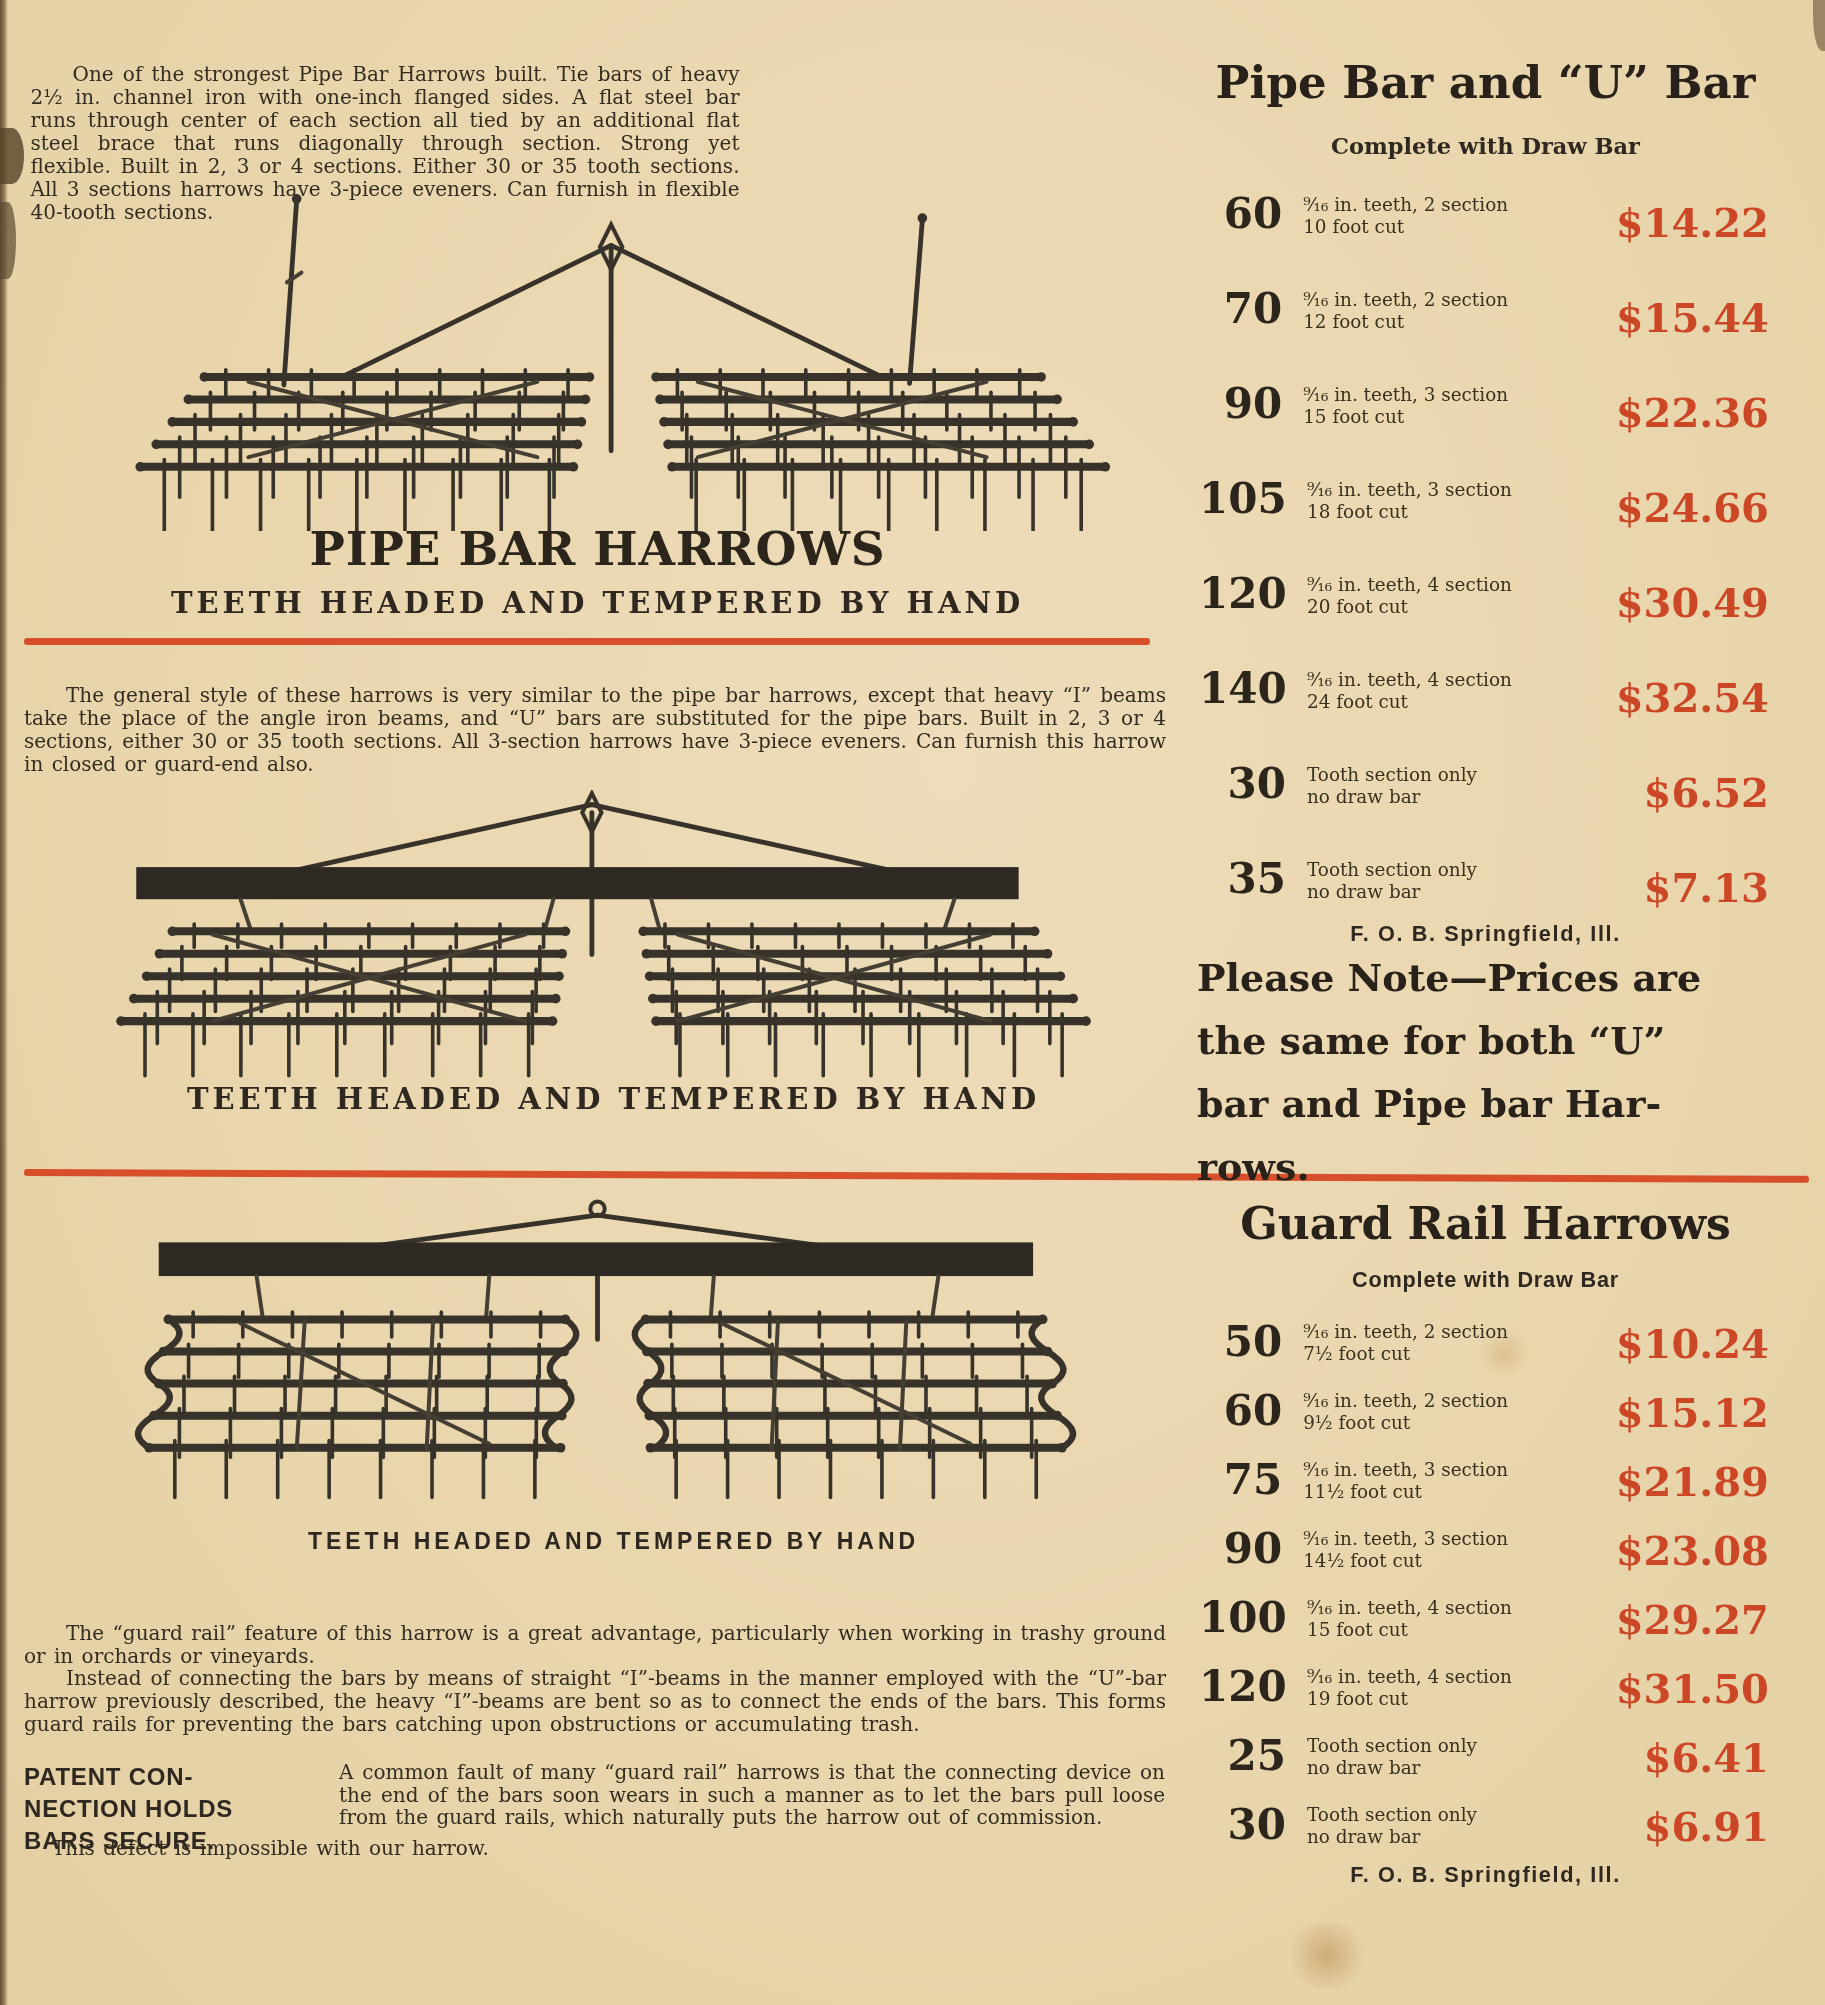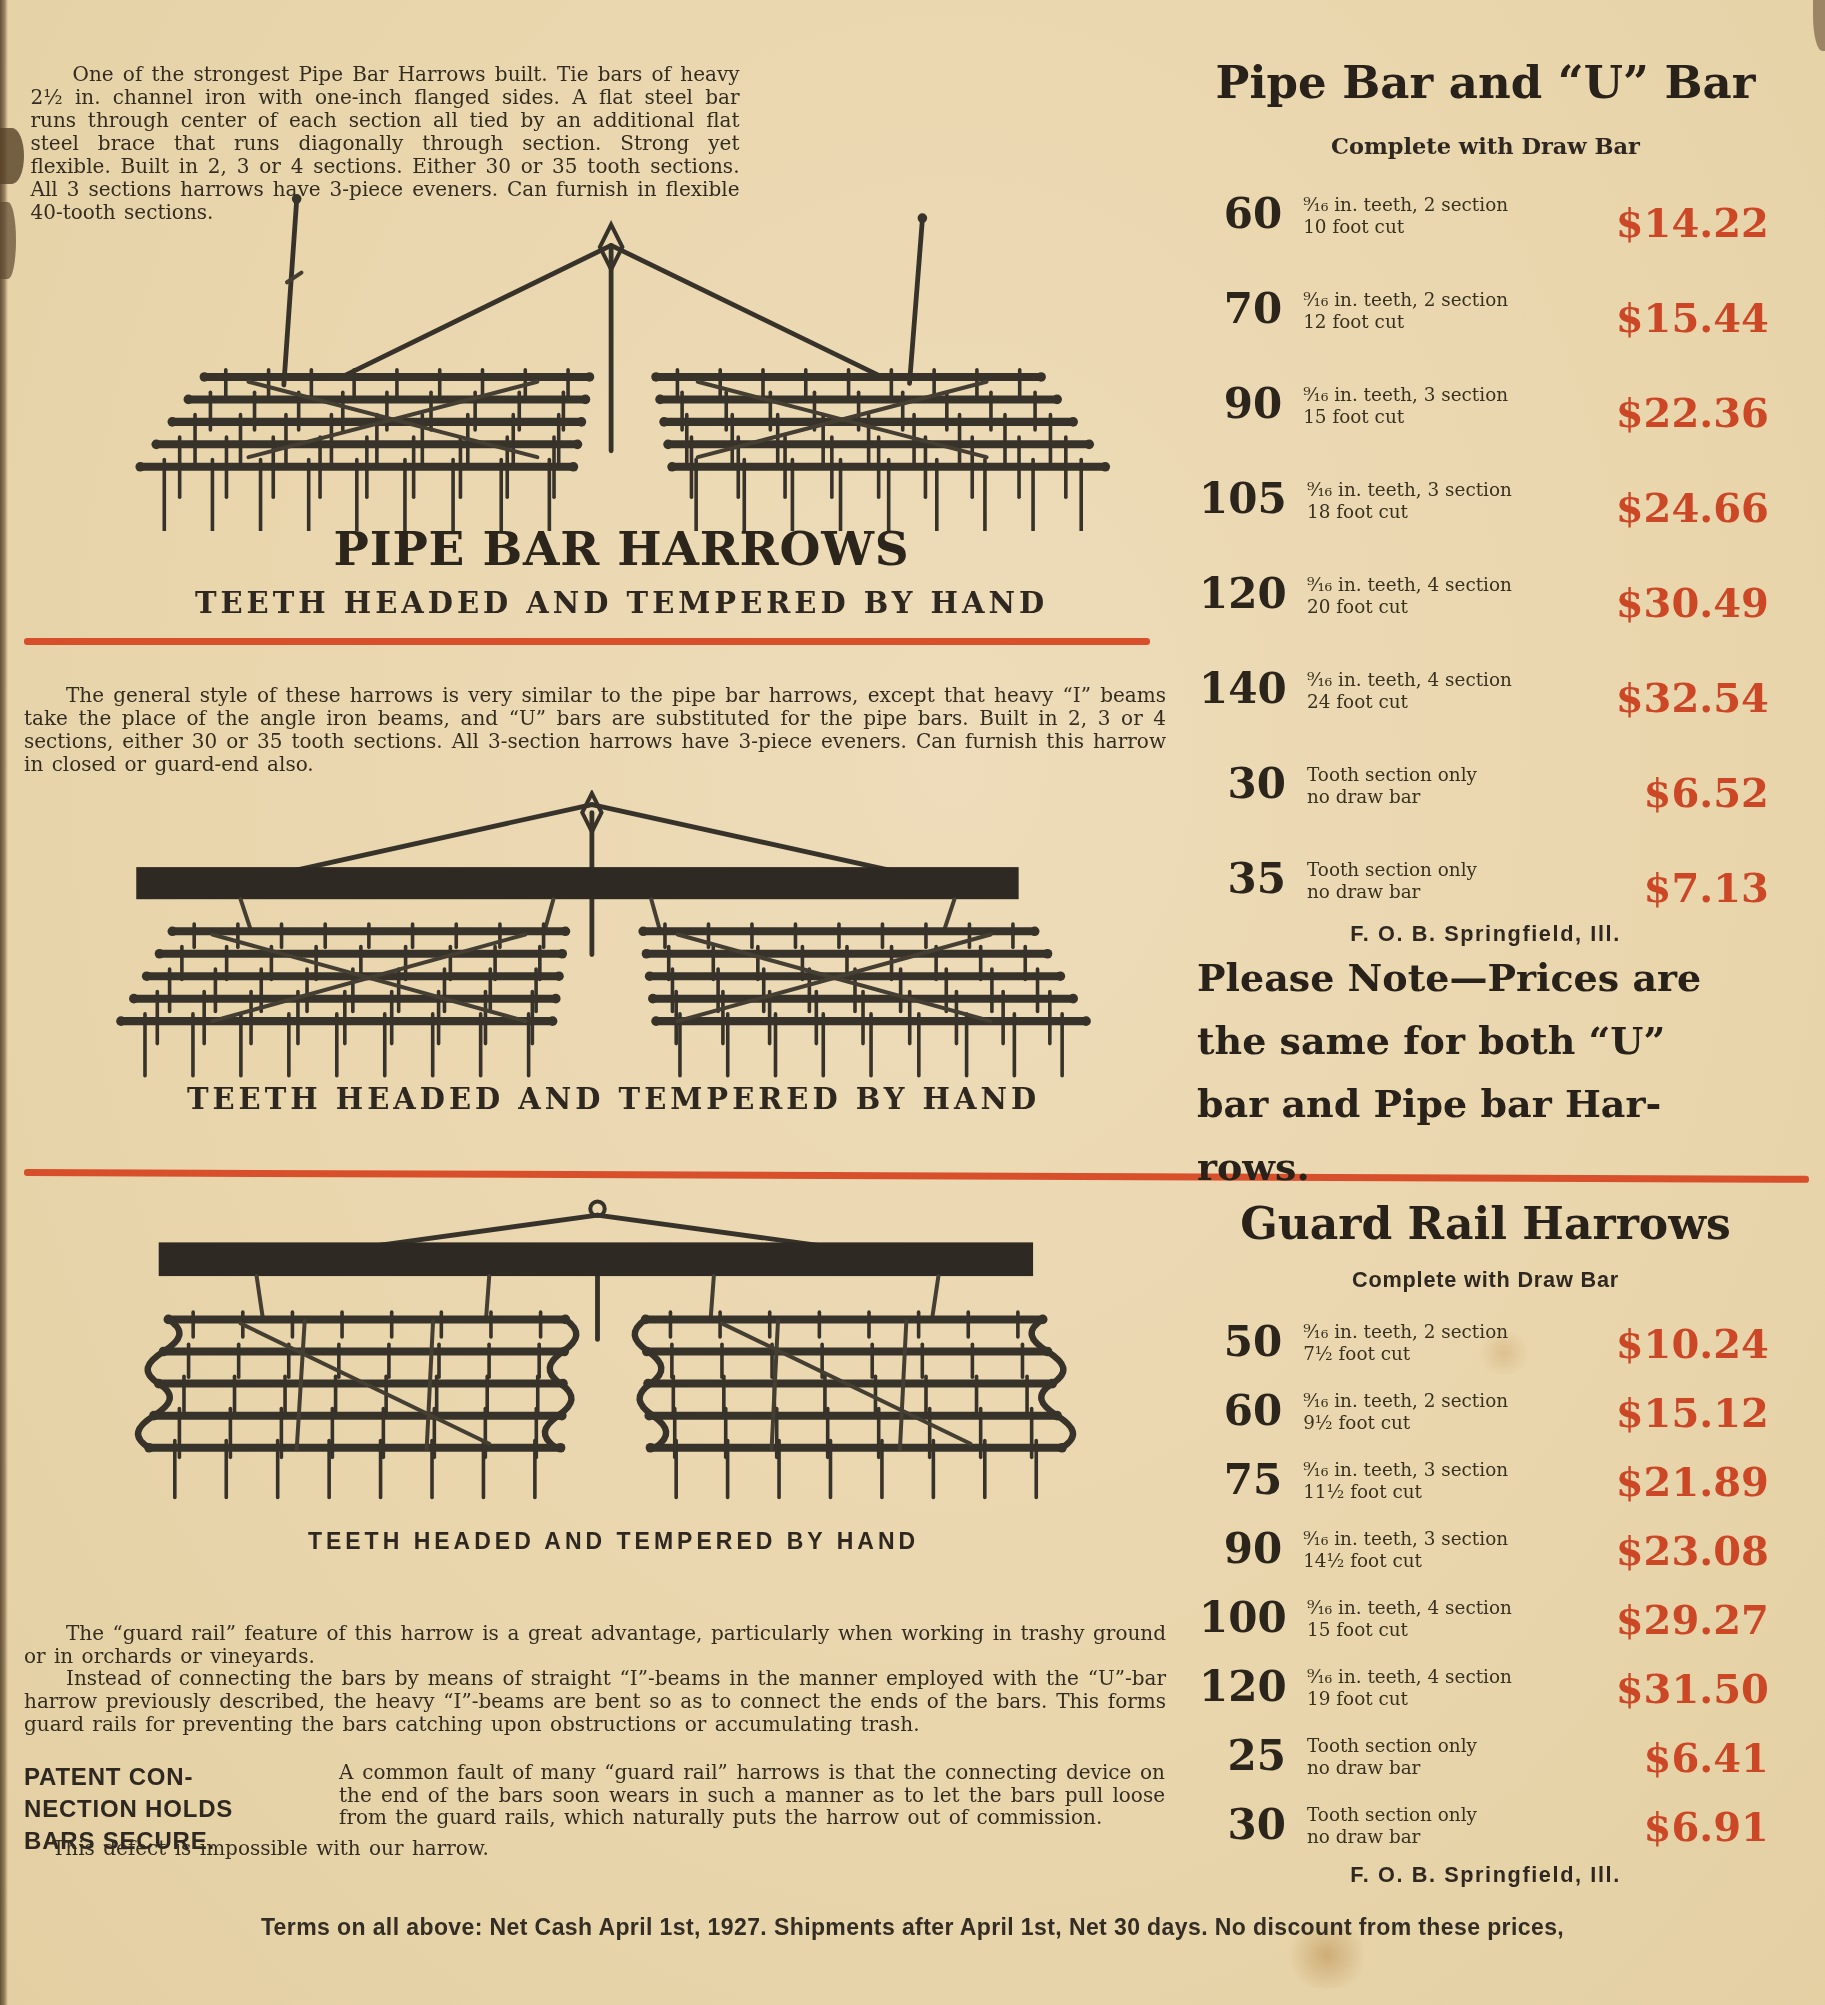--- a/index.html
+++ b/index.html
@@ -201,21 +201,21 @@
       <line x1="1098" y1="341" x2="1098" y2="430" class="tooth"></line>
       <line x1="1158" y1="341" x2="1158" y2="430" class="tooth"></line>
       <line x1="1218" y1="341" x2="1218" y2="430" class="tooth"></line>
       <line x1="1278" y1="341" x2="1278" y2="430" class="tooth"></line>
       <line x1="240" y1="244" x2="600" y2="338" class="brace"></line>
       <line x1="600" y1="244" x2="240" y2="338" class="brace"></line>
       <line x1="800" y1="244" x2="1160" y2="338" class="brace"></line>
       <line x1="1160" y1="244" x2="800" y2="338" class="brace"></line>
     </svg>
 
-  <div class="abs caption" style="left:56px;top:521px;width:1131px;">
+  <div class="abs caption" style="left:32px;top:521px;width:1131px;">
     <div class="cap-main">PIPE BAR HARROWS</div>
     <div class="cap-sub">TEETH HEADED AND TEMPERED BY HAND</div>
   </div>
 
   <div class="redrule" style="left:24px;top:638px;width:1126px;"></div>
 
   <div class="abs para indent" style="left:24px;top:684px;width:1142px;">The general style of these harrows is very similar to the pipe bar harrows, except that heavy “I” beams take the place of the angle iron beams, and “U” bars are substituted for the pipe bars. Built in 2, 3 or 4 sections, either 30 or 35 tooth sections. All 3-section harrows have 3-piece eveners. Can furnish this harrow in closed or guard-end also.</div>
 
   <svg class="abs" style="left:40px;top:790px;" width="1111" height="289" viewBox="0 0 1385 360" id="illus2">
       <line x1="318" y1="100" x2="688" y2="18" class="rod"></line>
@@ -503,21 +503,20 @@
     <div class="patent-label">
       <div>PATENT CON-</div>
       <div>NECTION HOLDS</div>
       <div>BARS SECURE.</div>
     </div>
     <div class="patent-text">A common fault of many “guard rail” harrows is that the connecting device on the end of the bars soon wears in such a manner as to let the bars pull loose from the guard rails, which naturally puts the harrow out of commission.</div>
   </div>
 
   <div class="abs para" style="left:52px;top:1837px;width:962px;text-align:left;">This defect is impossible with our harrow.</div>
 
-  <div class="abs terms" style="left:24px;top:1914px;width:1777px;">Terms on all above:  Net Cash April 1st, 1927.  Shipments after April 1st, Net 30 days.  No discount from these prices,</div>
 
   <div class="abs rtitle" style="left:1199px;top:56px;width:573px;">Pipe Bar and “U” Bar</div>
   <div class="abs rsub" style="left:1199px;top:133px;width:573px;">Complete with Draw Bar</div>
 
   <div class="abs" style="left:1199px;top:191px;width:573px;">
     <div class="prow">
       <div class="pnum">60</div>
       <div class="pdesc">
         <div>⁹⁄₁₆ in. teeth, 2 section</div>
         <div>10 foot cut</div>

